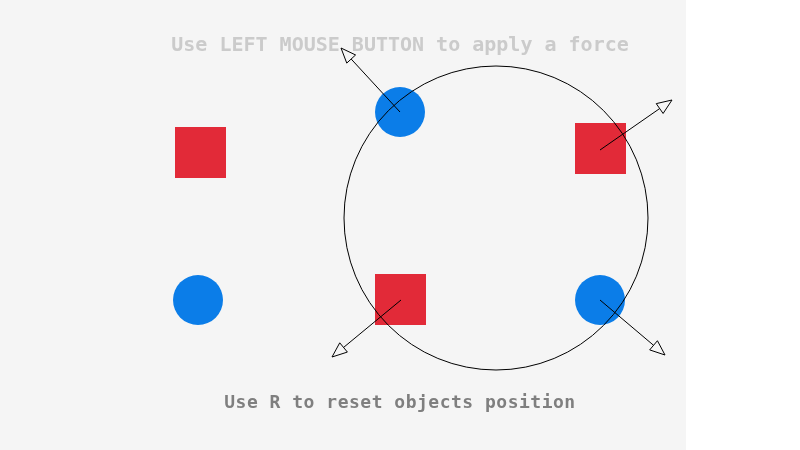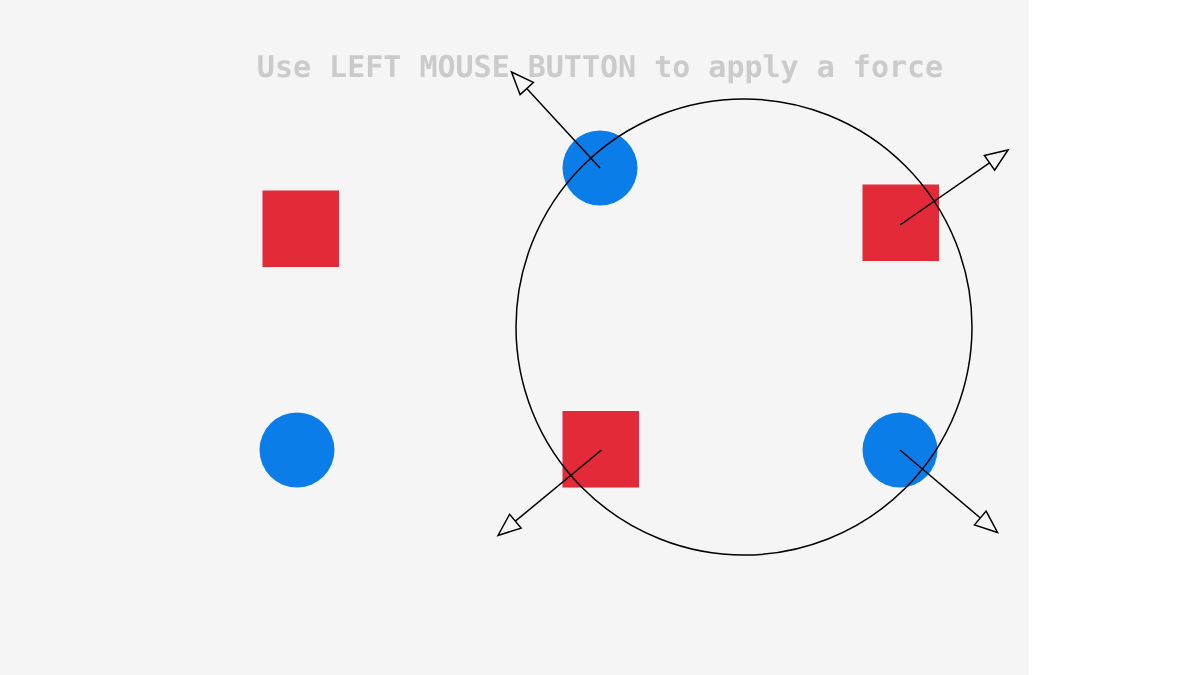--- a/index.html
+++ b/index.html
@@ -61,13 +61,14 @@
         <polygon points="332,357 339.7431375924286,342.8210077852931 347.3857149563841,352.0725488048182" fill="#f5f5f5" stroke="#000000" stroke-width="1"></polygon>
       </g>
       <g>
         <line x1="600" y1="300" x2="653.5492057194633" y2="345.3108663780074" stroke="#000000" stroke-width="1"></line>
         <polygon points="665,355 649.6735522706663,349.8911840902221 657.4248591682604,340.7305486657927" fill="#f5f5f5" stroke="#000000" stroke-width="1"></polygon>
       </g>
     </svg>
 
   <div class="instruction instruction-top" style="color: rgb(203, 203, 203);">Use LEFT MOUSE BUTTON to apply a force</div>
 
+  <div class="instruction instruction-bottom" style="color: rgb(127, 127, 127);">Use R to reset objects position</div>
 </div>
 
 </body></html>

